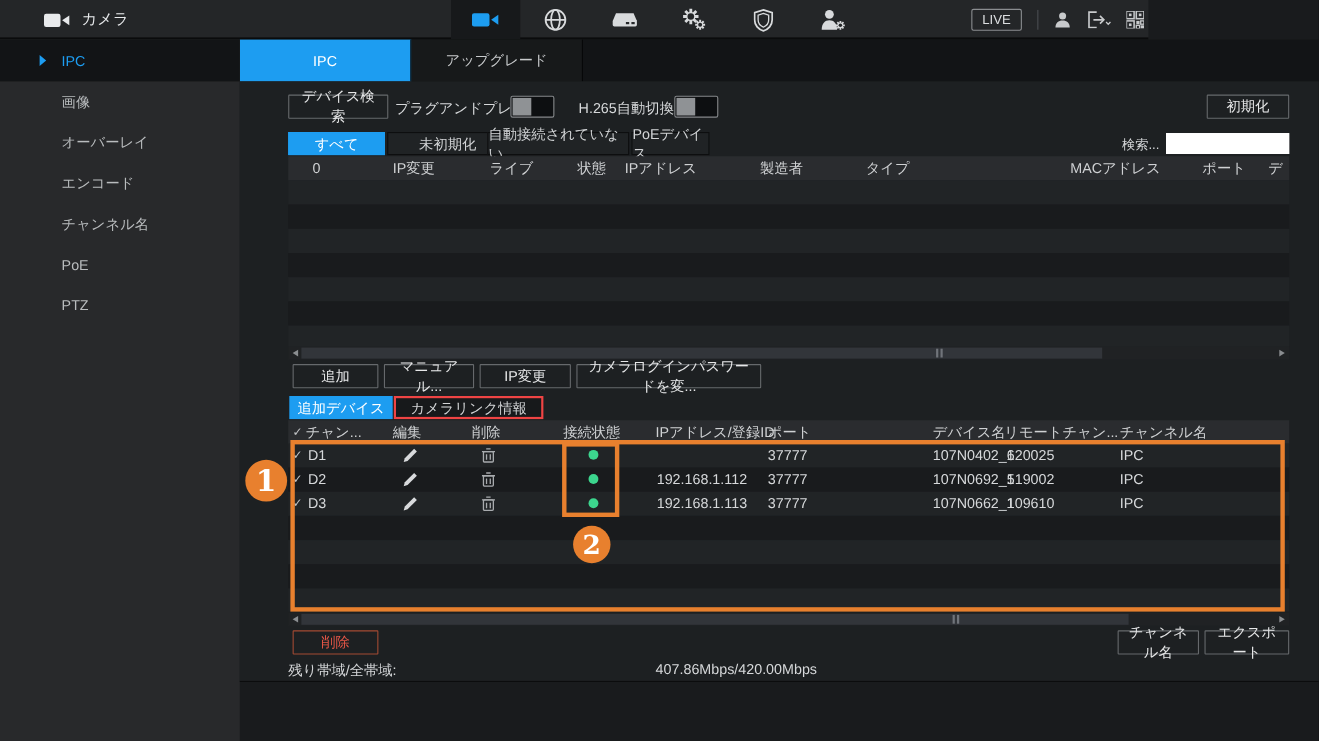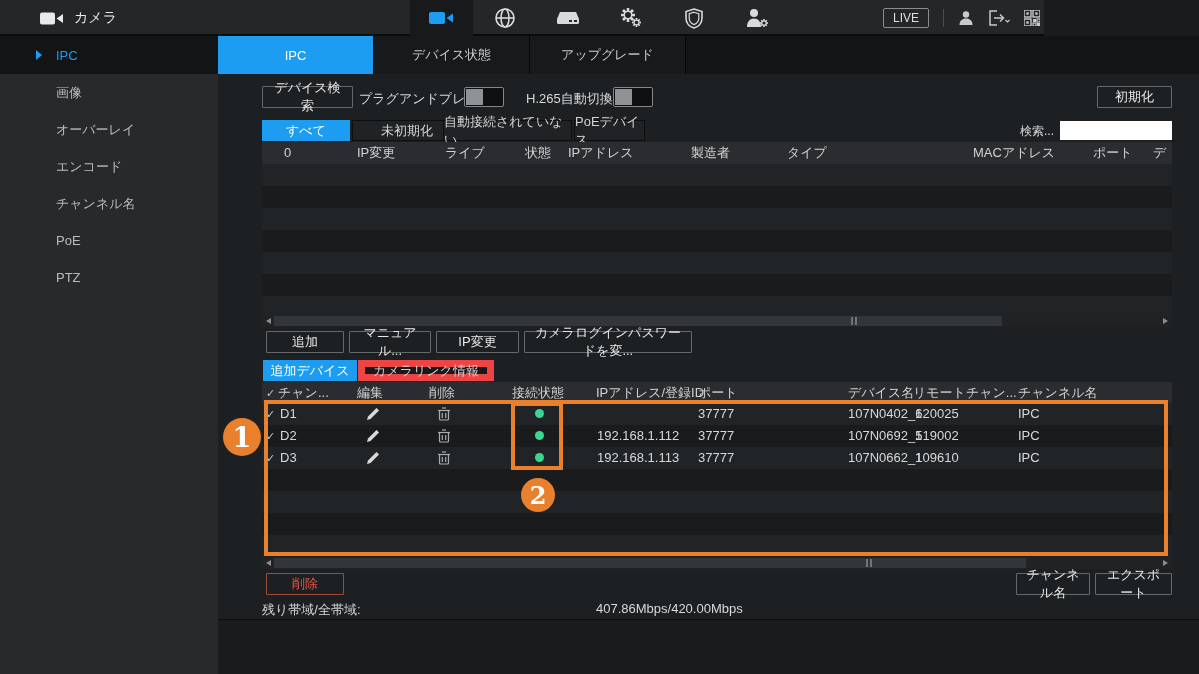--- a/index.html
+++ b/index.html
@@ -52,21 +52,21 @@
 
   .hscroll{position:absolute;left:44px;width:910px;height:12px;background:#202224;}
   .hs-arrow{position:absolute;top:3px;width:0;height:0;}
   .hs-left{left:4px;border-right:5px solid #8a8d90;border-top:3px solid transparent;border-bottom:3px solid transparent;}
   .hs-right{right:4px;border-left:5px solid #8a8d90;border-top:3px solid transparent;border-bottom:3px solid transparent;}
   .hs-thumb{position:absolute;top:1px;height:10px;background:#32353a;}
   .hs-grip{position:absolute;top:2px;width:2px;height:8px;background:#70747a;}
 
   .subtab{position:absolute;top:286px;height:21px;display:flex;align-items:center;justify-content:center;color:#d2d4d6;box-sizing:border-box;}
   .subtab.active{background:#1d9df1;color:#fff;}
-  .subtab.plain{border:7px solid #ef4444;background:#17191b;}
+  .subtab.plain{border:2px solid #ef4444;background:#17191b;}
 
   .dot{display:inline-block;width:9px;height:9px;border-radius:50%;background:#3cd68e;}
   .check{color:#c2c4c6;font-size:11px;}
 
   .del-btn{border:1px solid #a34a33;color:#e85747;}
 
   
   .ann-rect{position:absolute;border:4px solid #e8802e;box-sizing:border-box;z-index:50;}
   .ann-circle{position:absolute;border-radius:50%;background:#e8802e;color:#fff;display:flex;align-items:center;justify-content:center;
      font-weight:bold;z-index:60;font-family:"DejaVu Serif",serif;}
@@ -199,21 +199,20 @@
             <rect x="13" y="9" width="3" height="3" fill="none" stroke="#c8cacc" stroke-width="1.2"></rect>
             <rect x="9" y="13" width="3" height="3" fill="none" stroke="#c8cacc" stroke-width="1.2"></rect>
             <rect x="13" y="13" width="3" height="3"></rect>
           </svg>
       </span>
     </div>
   </div>
 
   <div class="tabrow">
     <div class="maintab active">IPC</div>
-    <div class="maintab">デバイス状態</div>
     <div class="maintab">アップグレード</div>
   </div>
 
   <div class="sidebar">
     <div class="sb-item active">
       <span class="sb-arrow"></span>
       <span>IPC</span>
     </div>
     <div class="sb-item">
         <span>画像</span>

